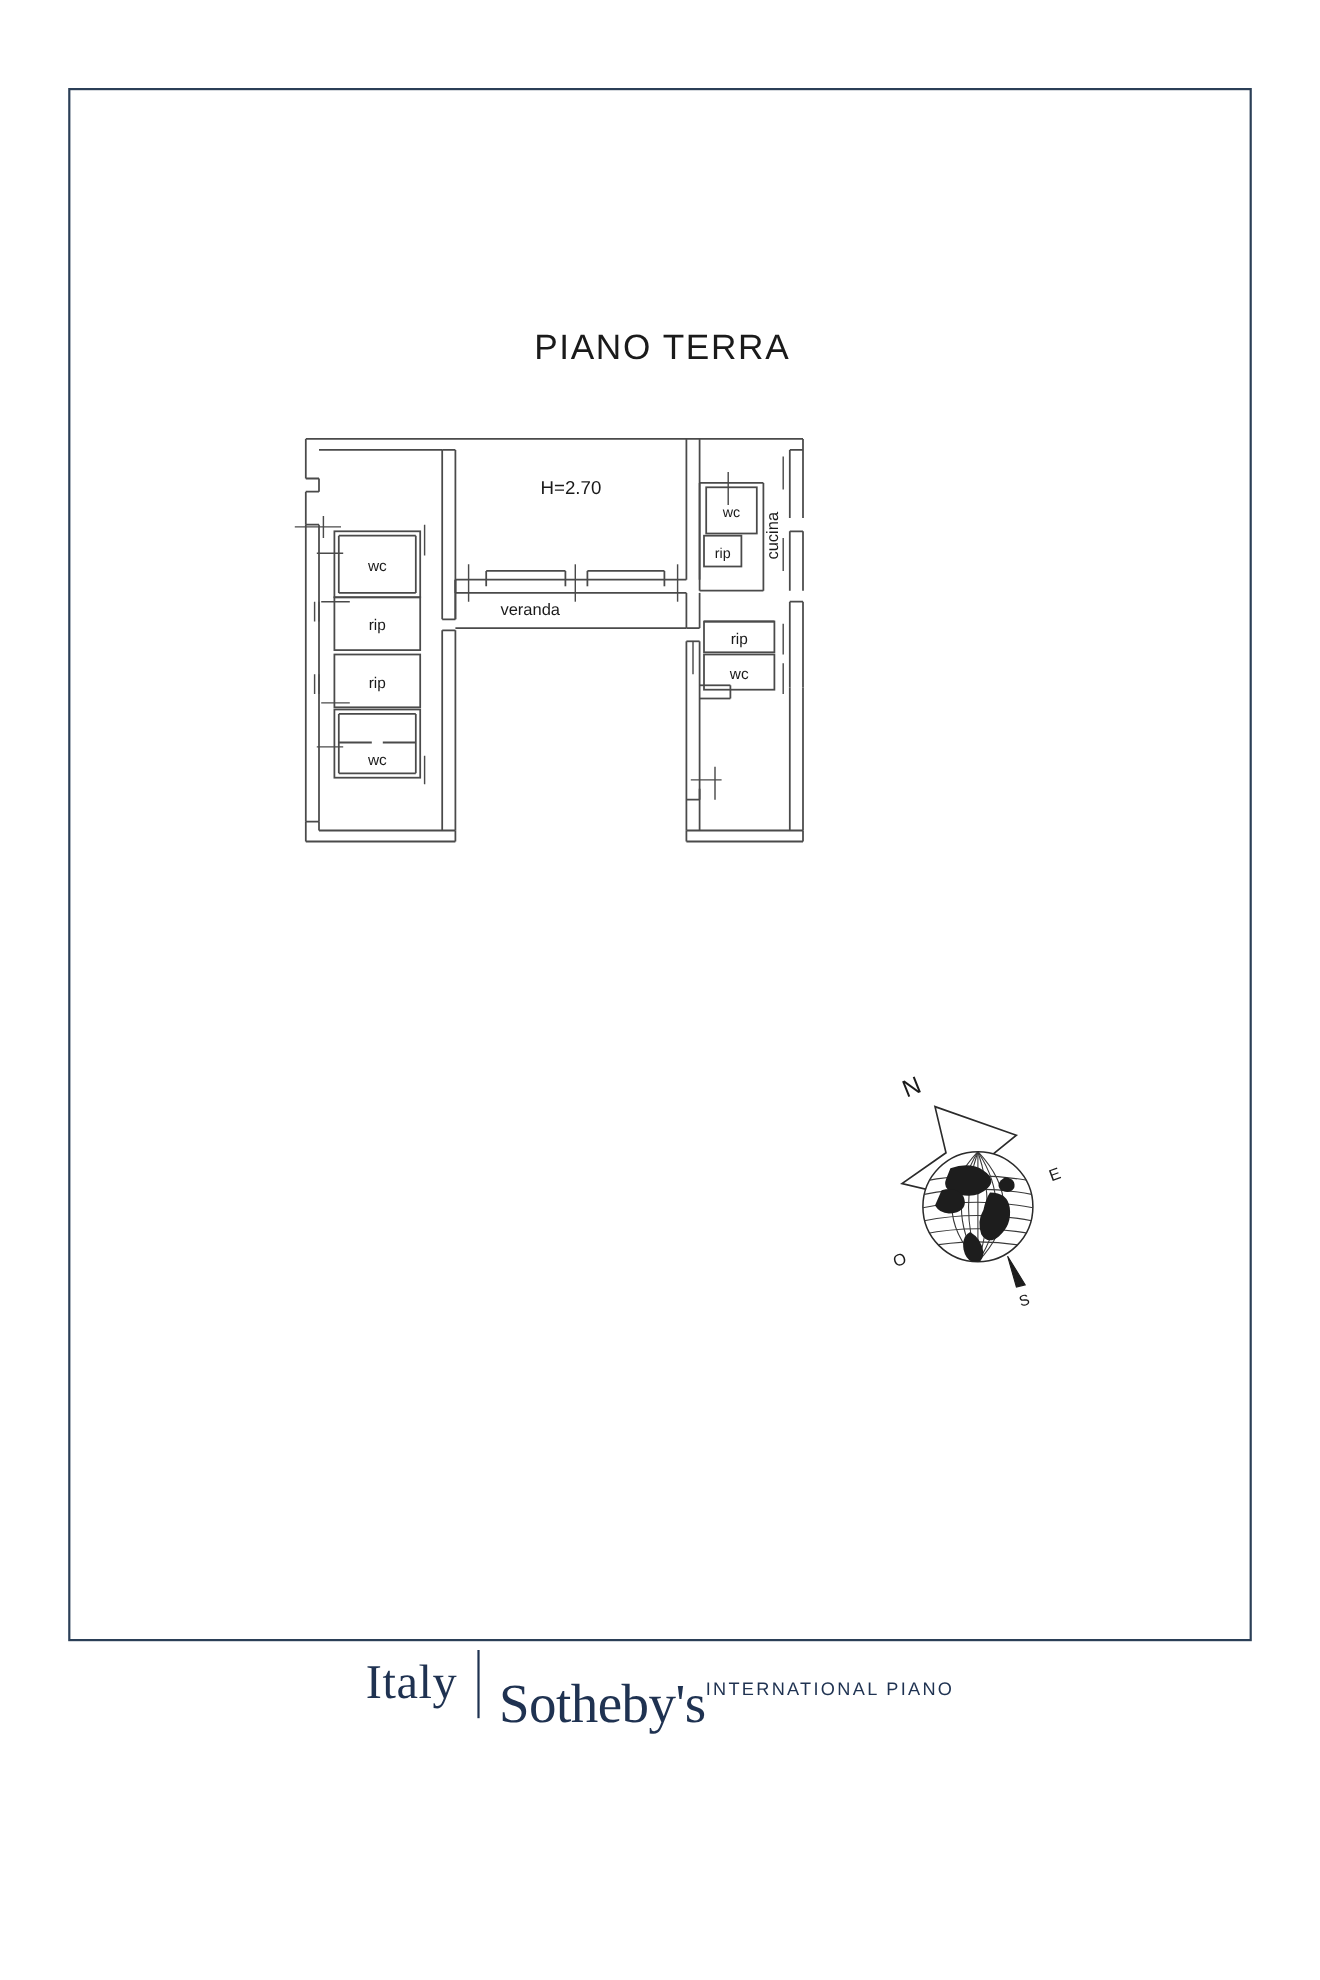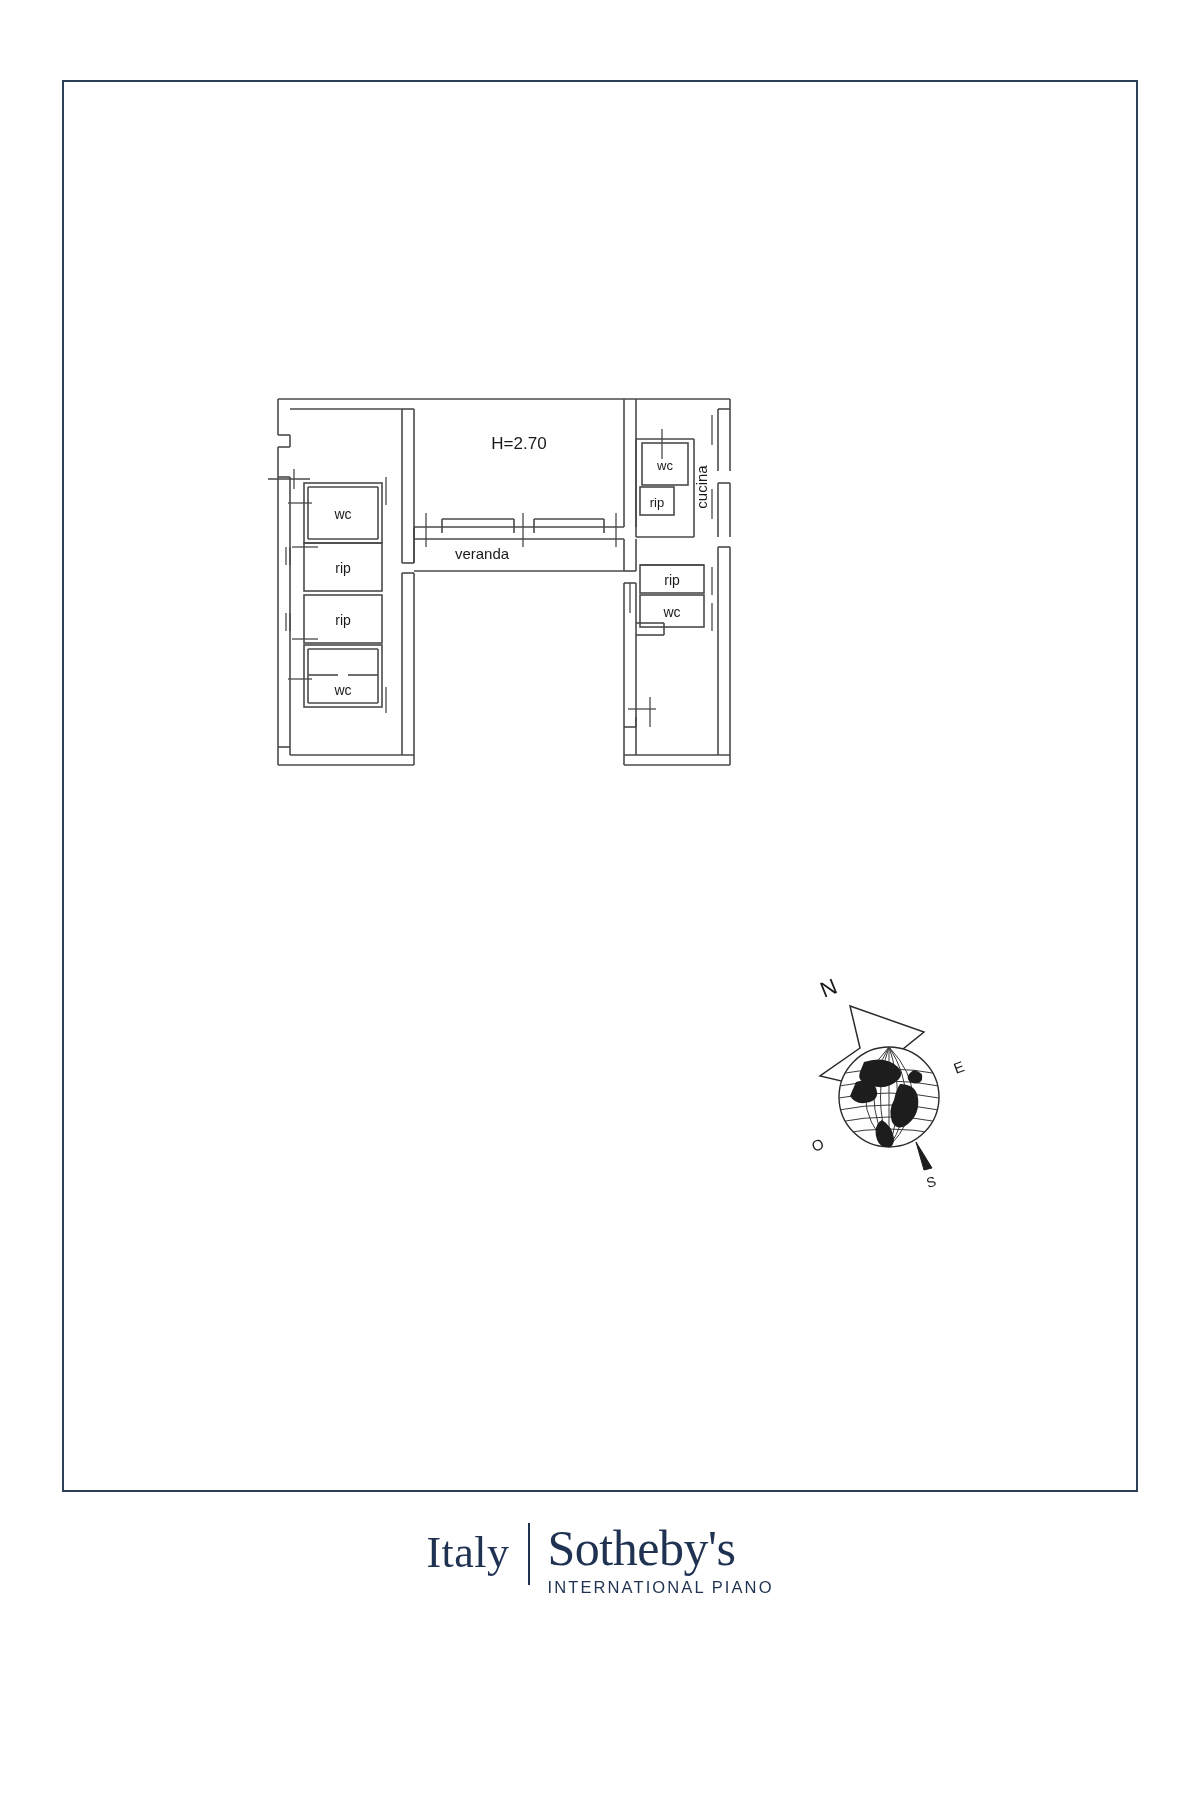--- a/index.html
+++ b/index.html
@@ -74,21 +74,21 @@
   #compass svg { display: block; }
 
   
   #footer-logo {
     position: absolute;
     left: 0;
     top: 1500px;
     width: 1200px;
     height: 120px;
     display: flex;
-    align-items: center;
+    align-items: flex-start;
     justify-content: center;
   }
   .logo-inner {
     display: flex;
     align-items: flex-start;
   }
   .logo-italy {
     font-family: "Liberation Serif", serif;
     font-size: 44px;
     color: #1f3251;
@@ -99,21 +99,22 @@
     letter-spacing: 0.5px;
   }
   .logo-divider {
     width: 2px;
     height: 62px;
     background: #1f3251;
     margin-right: 18px;
   }
   .logo-right {
     display: flex;
-    flex-direction: column;
+    flex-direction: row;
+    margin-top: 23px;
   }
   .logo-sothebys {
     font-family: "Liberation Serif", serif;
     font-size: 50px;
     color: #1f3251;
     font-weight: 400;
     line-height: 1.02;
     letter-spacing: -0.5px;
   }
   .logo-ir {
@@ -124,20 +125,21 @@
     margin-top: 4px;
   }
 </style>
 </head>
 <body>
 
 <div id="page">
 
   <div id="plan-frame">
 
+    <div id="plan-title">PIANO TERRA</div>
 
     <div id="drawing">
       <svg width="500" height="400" viewBox="0 0 500 400" xmlns="http://www.w3.org/2000/svg">
         <g fill="none" stroke="#4a4a4a" stroke-width="1.6">
 
           <path d="M 14 12 L 466 12"></path>
           <path d="M 14 12 L 14 22"></path>
           <path d="M 466 12 L 466 22"></path>
 
           <path d="M 14 22 L 14 48"></path>

